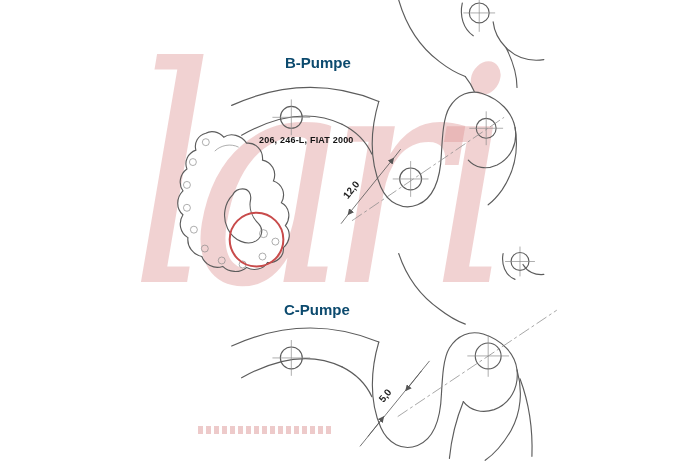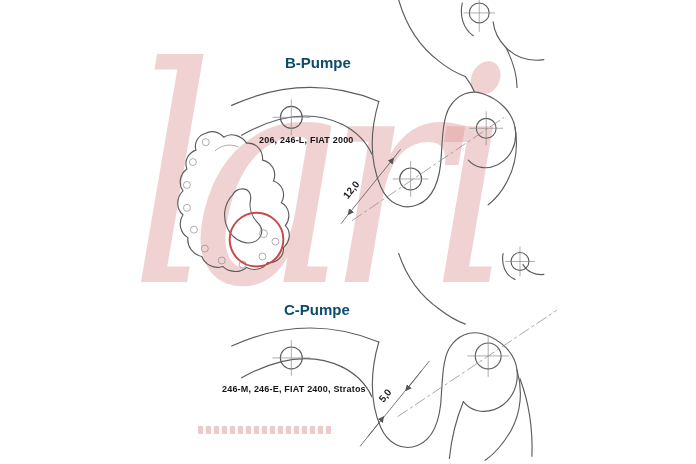--- a/index.html
+++ b/index.html
@@ -168,15 +168,14 @@
         <path class="dimline" d="M 422 373 L 406 393" marker-end="url(#arr)"></path>
         <text class="dim-text" x="388" y="400" text-anchor="middle" transform="rotate(-51 388 400)">5,0</text>
       </g>
     </g>
   </svg>
 
   <div class="title" style="left:283px;top:54px;">B-Pumpe</div>
   <div class="subtitle" style="left:257px;top:135px;">206, 246-L, FIAT 2000</div>
 
   <div class="title" style="left:282px;top:301px;">C-Pumpe</div>
-  <div class="subtitle" style="left:220px;top:384px;">246-M, 246-E, FIAT 2400, Stratos</div>
 
 </div>
 
 </body></html>

